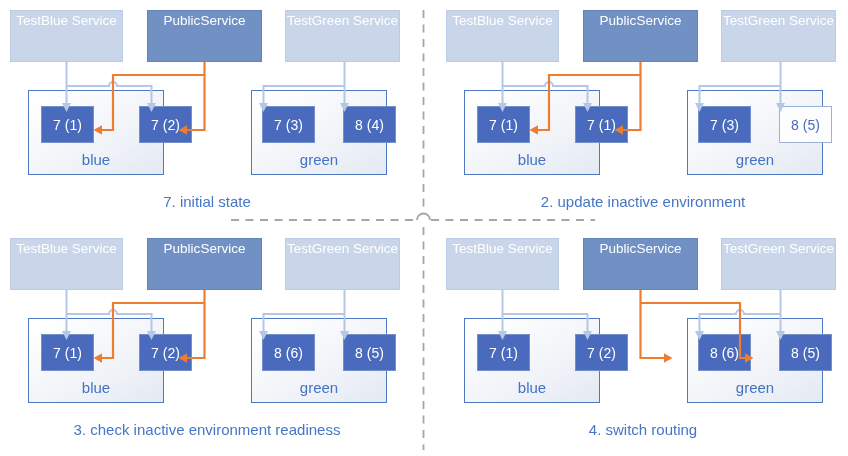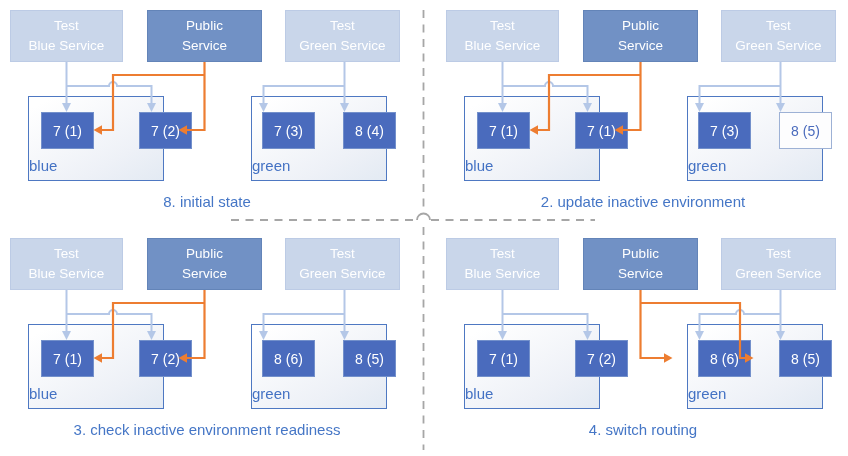--- a/index.html
+++ b/index.html
@@ -5,42 +5,42 @@
   html,body { margin:0; padding:0; background:#fff; }
   .canvas {
     position:relative; width:848px; height:456px; overflow:hidden;
     background:#ffffff; font-family:"Liberation Sans", sans-serif;
   }
   .quadrant { position:absolute; width:424px; height:228px; }
 
   
   .svc {
     position:absolute; top:10px; height:52px; z-index:6;
-    display:flex; flex-direction:column; justify-content:center;
+    display:flex; flex-direction:row; justify-content:center;
     text-align:center; color:#ffffff; font-size:13.5px; line-height:1.5;
     box-sizing:border-box;
   }
   .svc span { display:block; }
   .svc.test   { background:#c9d6ea; border:1px solid #bccbe5; }
   .svc.public { background:#7191c5; border:1px solid #6384b8; }
   .svc.pos-a { left:10px;  width:113px; }
   .svc.pos-b { left:147px; width:115px; }
   .svc.pos-c { left:285px; width:115px; }
 
   
   .env {
-    position:absolute; top:96px; width:136px; height:85px; z-index:1;
+    position:absolute; top:90px; width:136px; height:85px; z-index:1;
     border:1.4px solid #4e78c2; box-sizing:border-box;
     background:linear-gradient(150deg,#ffffff 8%,#eef1f7 70%,#e3eaf3 100%);
     padding-left:42px;
   }
   .env.blue-env  { left:28px; }
   .env.green-env { left:227px;margin-left:24px; }
   .env-label {
-    position:absolute; left:0; right:0; bottom:6px; text-align:left;
+    position:absolute; left:0; right:0; bottom:6px; text-align:center;
     color:#4472c4; font-size:15px;
   }
 
   
   .pod {
     position:absolute; top:15px; width:53px; height:37px; z-index:2;
     display:flex; align-items:center; justify-content:center;
     background:#4a6bbd; border:1px solid #7390cb; box-sizing:border-box;
     color:#ffffff; font-size:14px; white-space:nowrap;
   }
@@ -81,21 +81,21 @@
       <div class="pod p1" data-state="active">7 (1)</div>
       <div class="pod p2" data-state="active">7 (2)</div>
       <div class="env-label">blue</div>
     </div>
     <div class="env green-env">
       <div class="pod p1" data-state="active">7 (3)</div>
       <div class="pod p2" data-state="active">8 (4)</div>
       <div class="env-label">green</div>
     </div>
 
-    <div class="caption">8. initial state</div>
+    <div class="caption">7. initial state</div>
 
     <svg class="connectors" width="424" height="228" viewBox="0 0 424 228">
       <g fill="none" stroke="#b4c7e7" stroke-width="2">
         <path d="M66.5 62 V103"></path>
         <path d="M66.5 86 H109 A4 4 0 0 1 117 86 H151.5 V103"></path>
         <path d="M344.5 62 V103"></path>
         <path d="M344.5 86 H263.5 V103"></path>
       </g>
       <g fill="#b4c7e7" stroke="none">
         <polygon points="62,103 71,103 66.5,112"></polygon>

